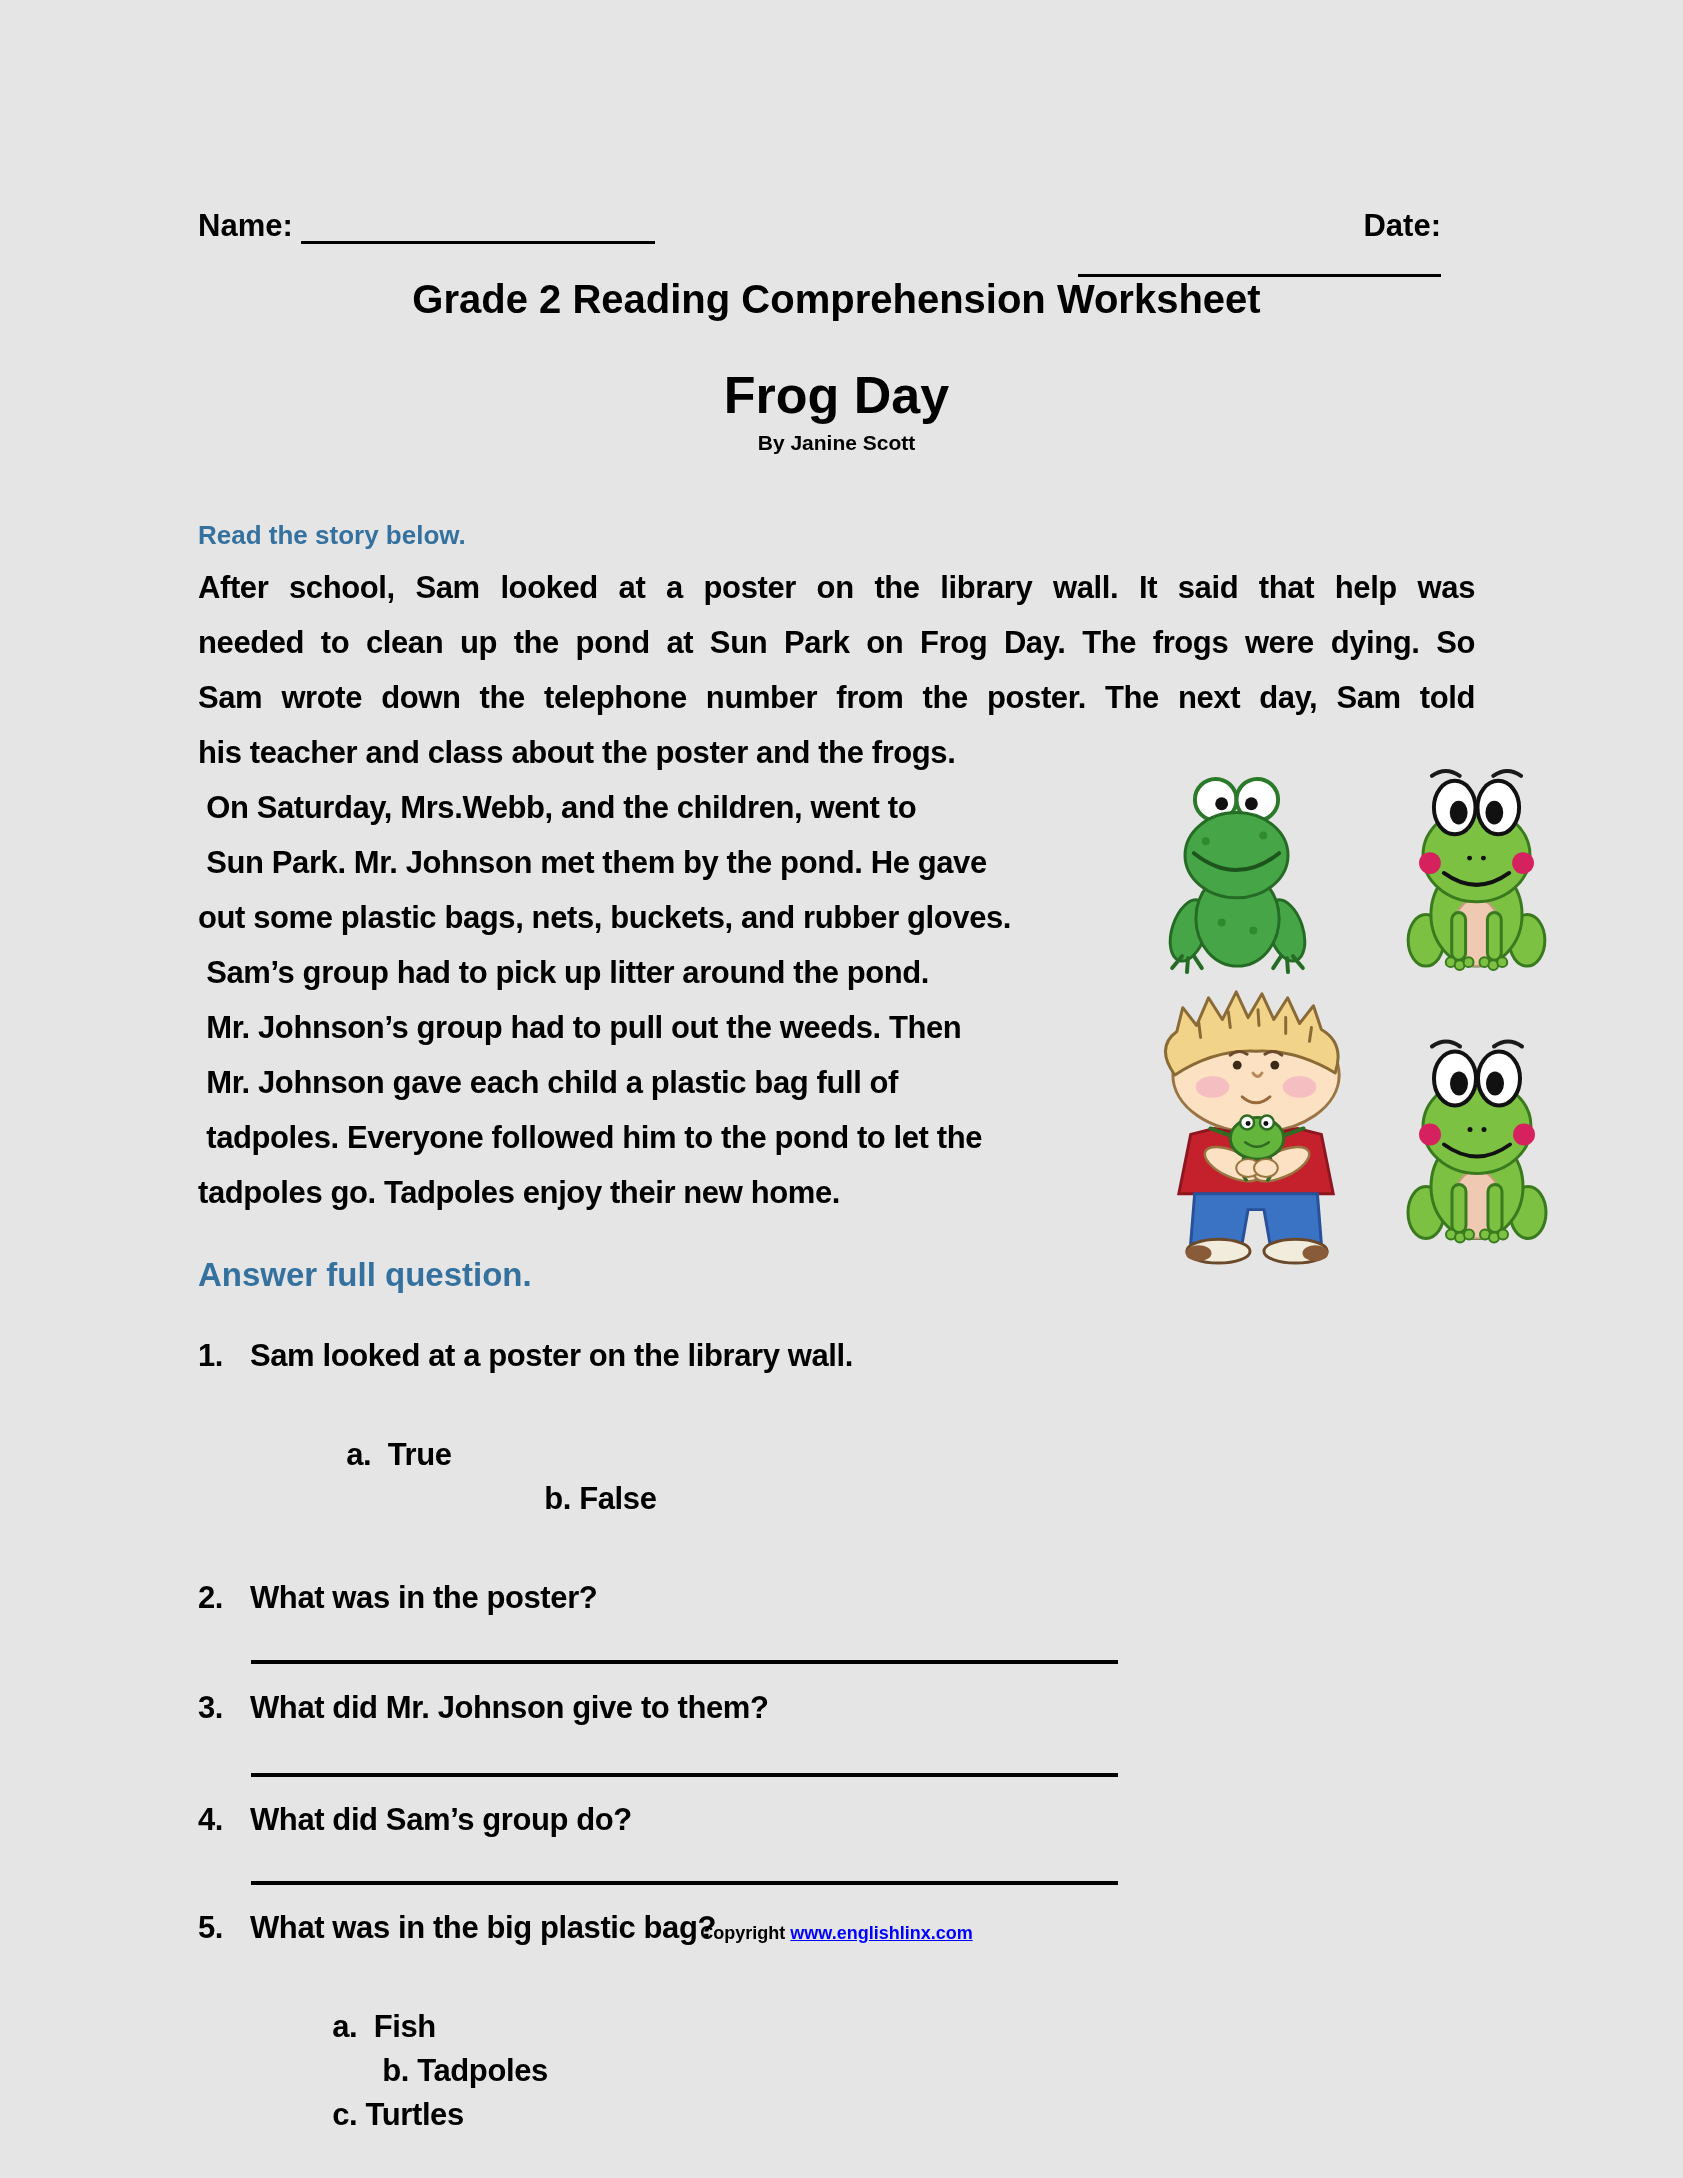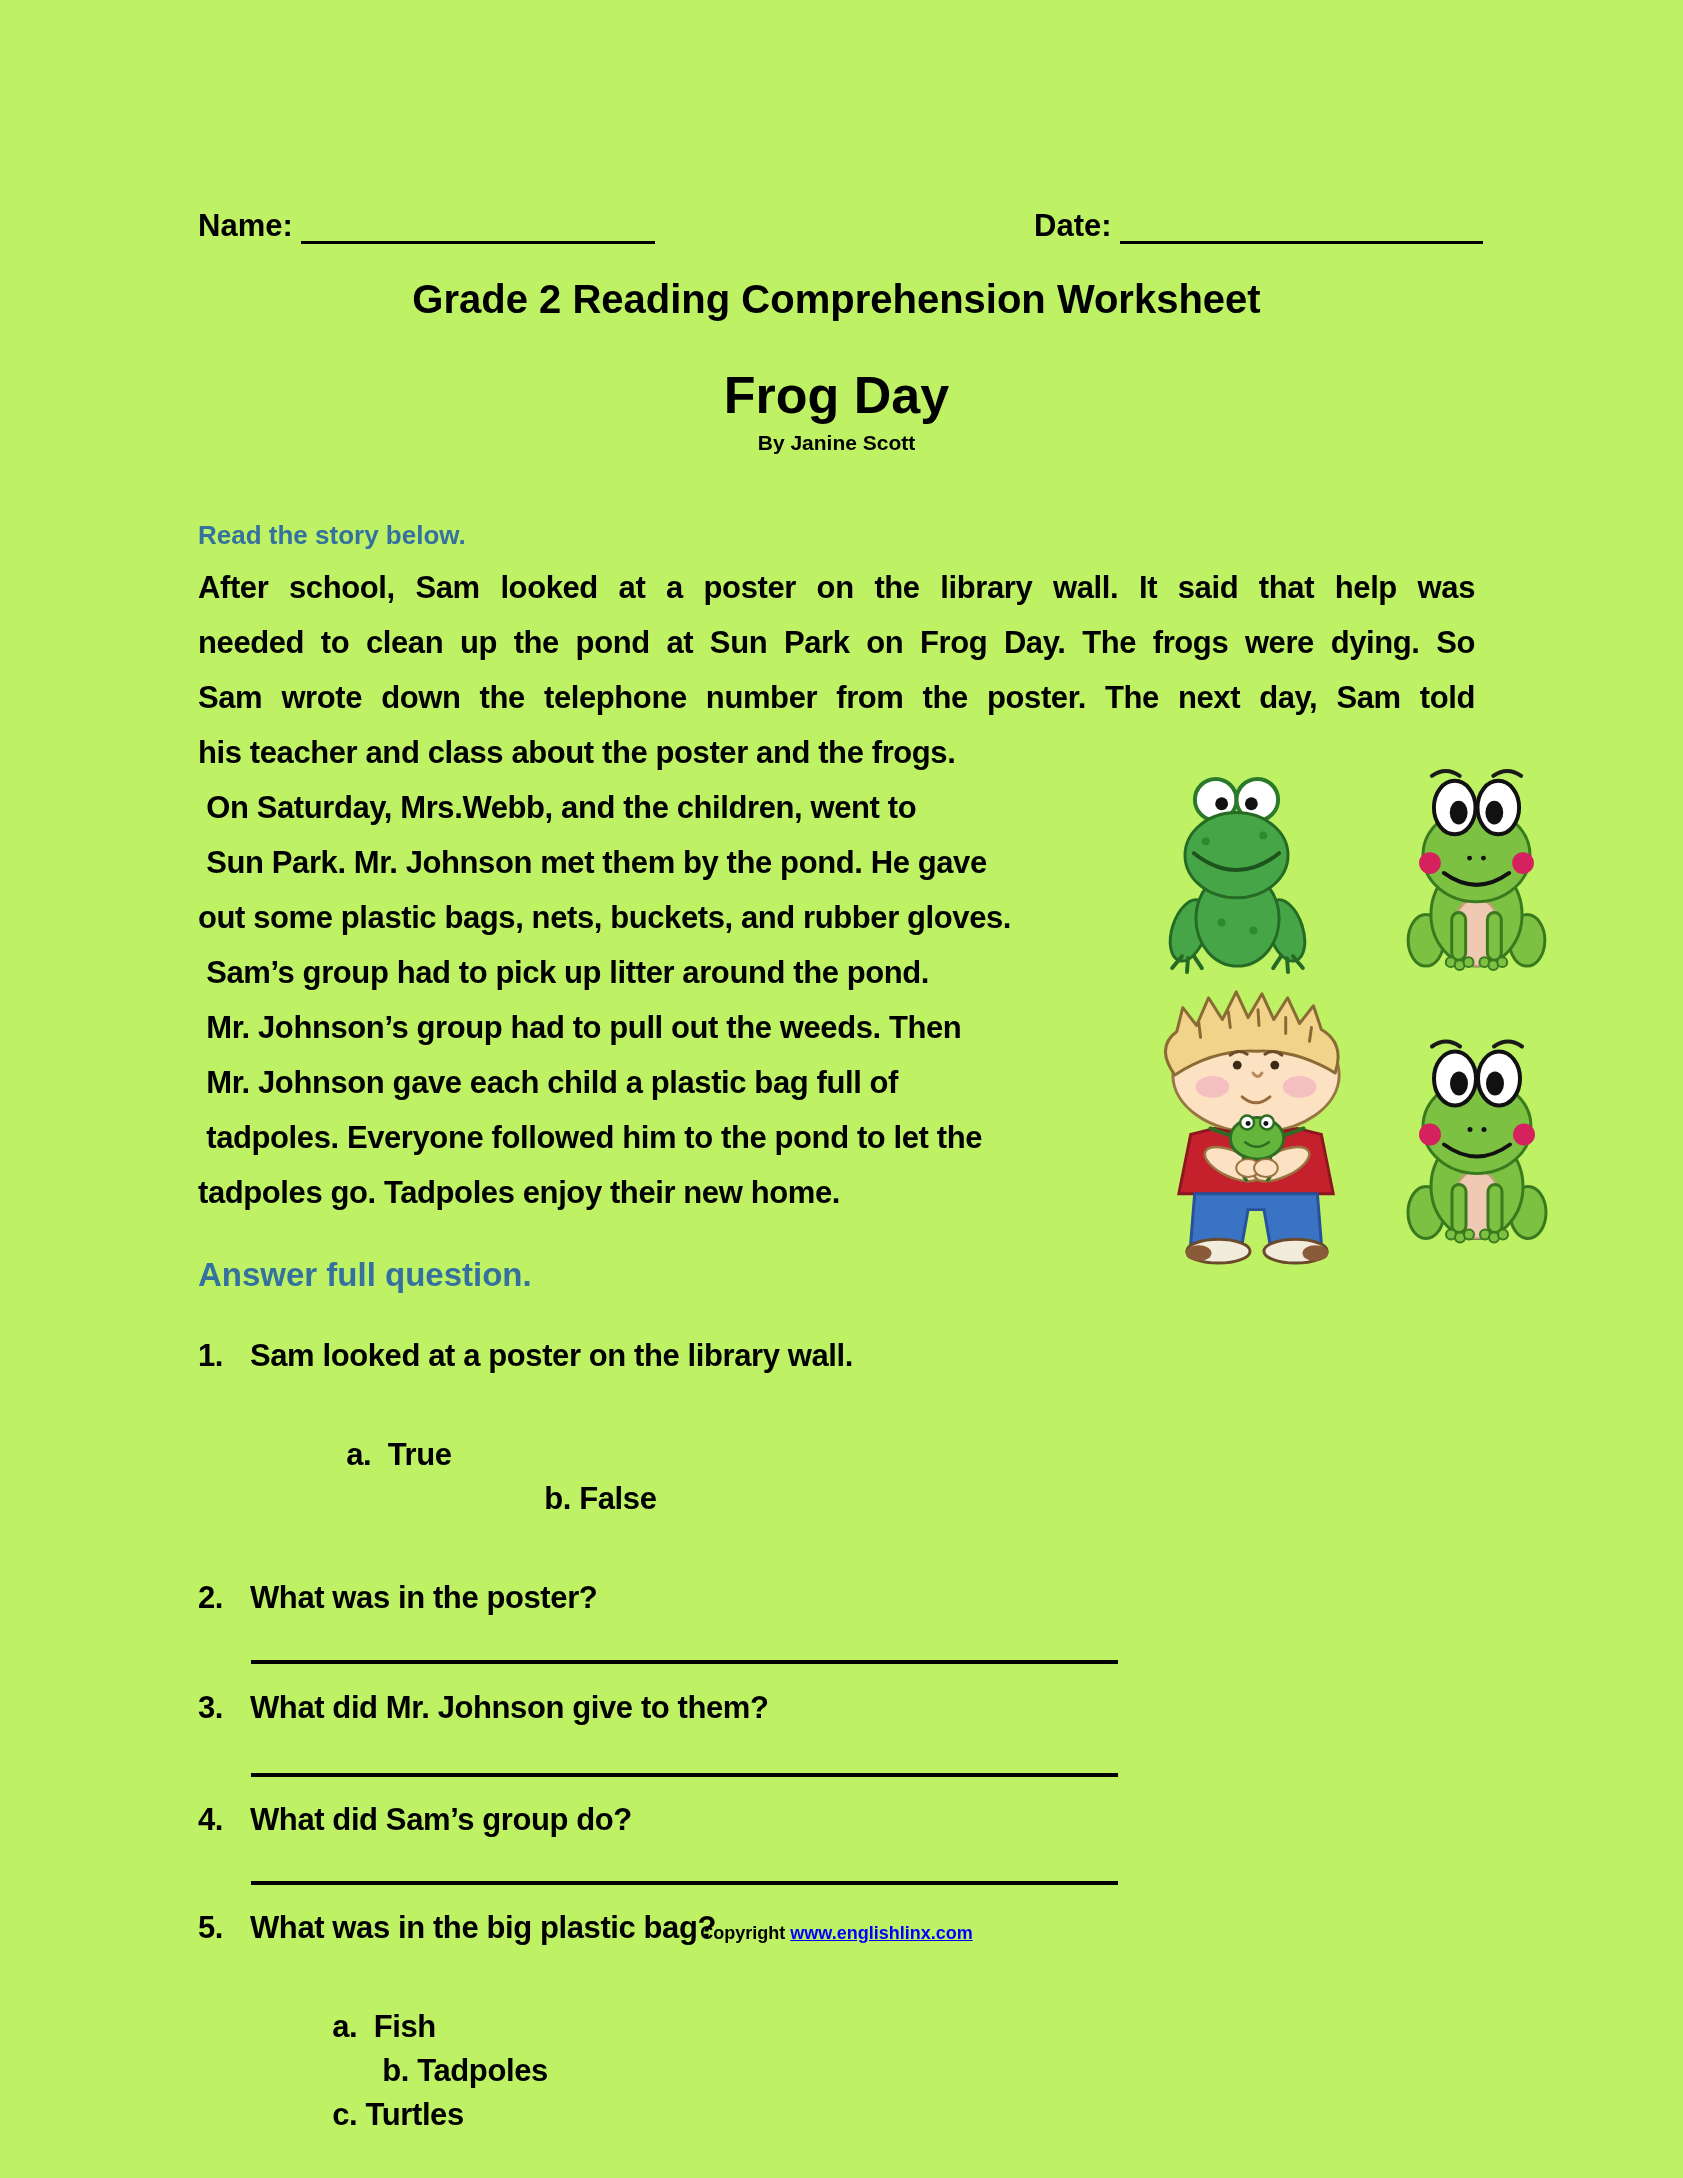--- a/index.html
+++ b/index.html
@@ -1,28 +1,28 @@
 <!DOCTYPE html>
 <html><head>
 <meta charset="utf-8">
 <style>
   html,body{margin:0;padding:0;background:#ffffff;}
   .page{
     position:relative;
     width:1683px;height:2178px;
-    background:#bef264;
+    background:#e5e5e5;
     font-family:"Liberation Sans", sans-serif;
     font-weight:bold;
     color:#000000;
     overflow:hidden;
   }
   
   .header-row{position:absolute;left:198px;top:208px;width:1277px;height:44px;font-size:31px;}
   .name-field{position:absolute;left:0;top:0;display:flex;align-items:flex-end;}
-  .date-field{position:absolute;left:836px;top:0;display:flex;align-items:flex-end;}
+  .date-field{position:absolute;left:872px;top:0;display:flex;align-items:flex-end;flex-direction:column;}
   .uline{display:inline-block;border-bottom:3px solid #000;height:30px;margin-left:8px;}
   .uline.name-line{width:354px;}
   .uline.date-line{width:363px;}
   
   .title{position:absolute;left:198px;top:275px;width:1277px;text-align:center;font-size:40px;line-height:48px;}
   .subtitle{position:absolute;left:198px;top:372px;width:1277px;text-align:center;font-size:52px;line-height:46px;}
   .byline{position:absolute;left:198px;top:426px;width:1277px;text-align:center;font-size:21px;line-height:34px;}
   
   .story-heading{position:absolute;left:198px;top:513px;font-size:26px;line-height:44px;color:#35719F;}
   .story{position:absolute;left:198px;top:560px;width:1277px;font-size:31px;line-height:55px;letter-spacing:-0.4px;}

